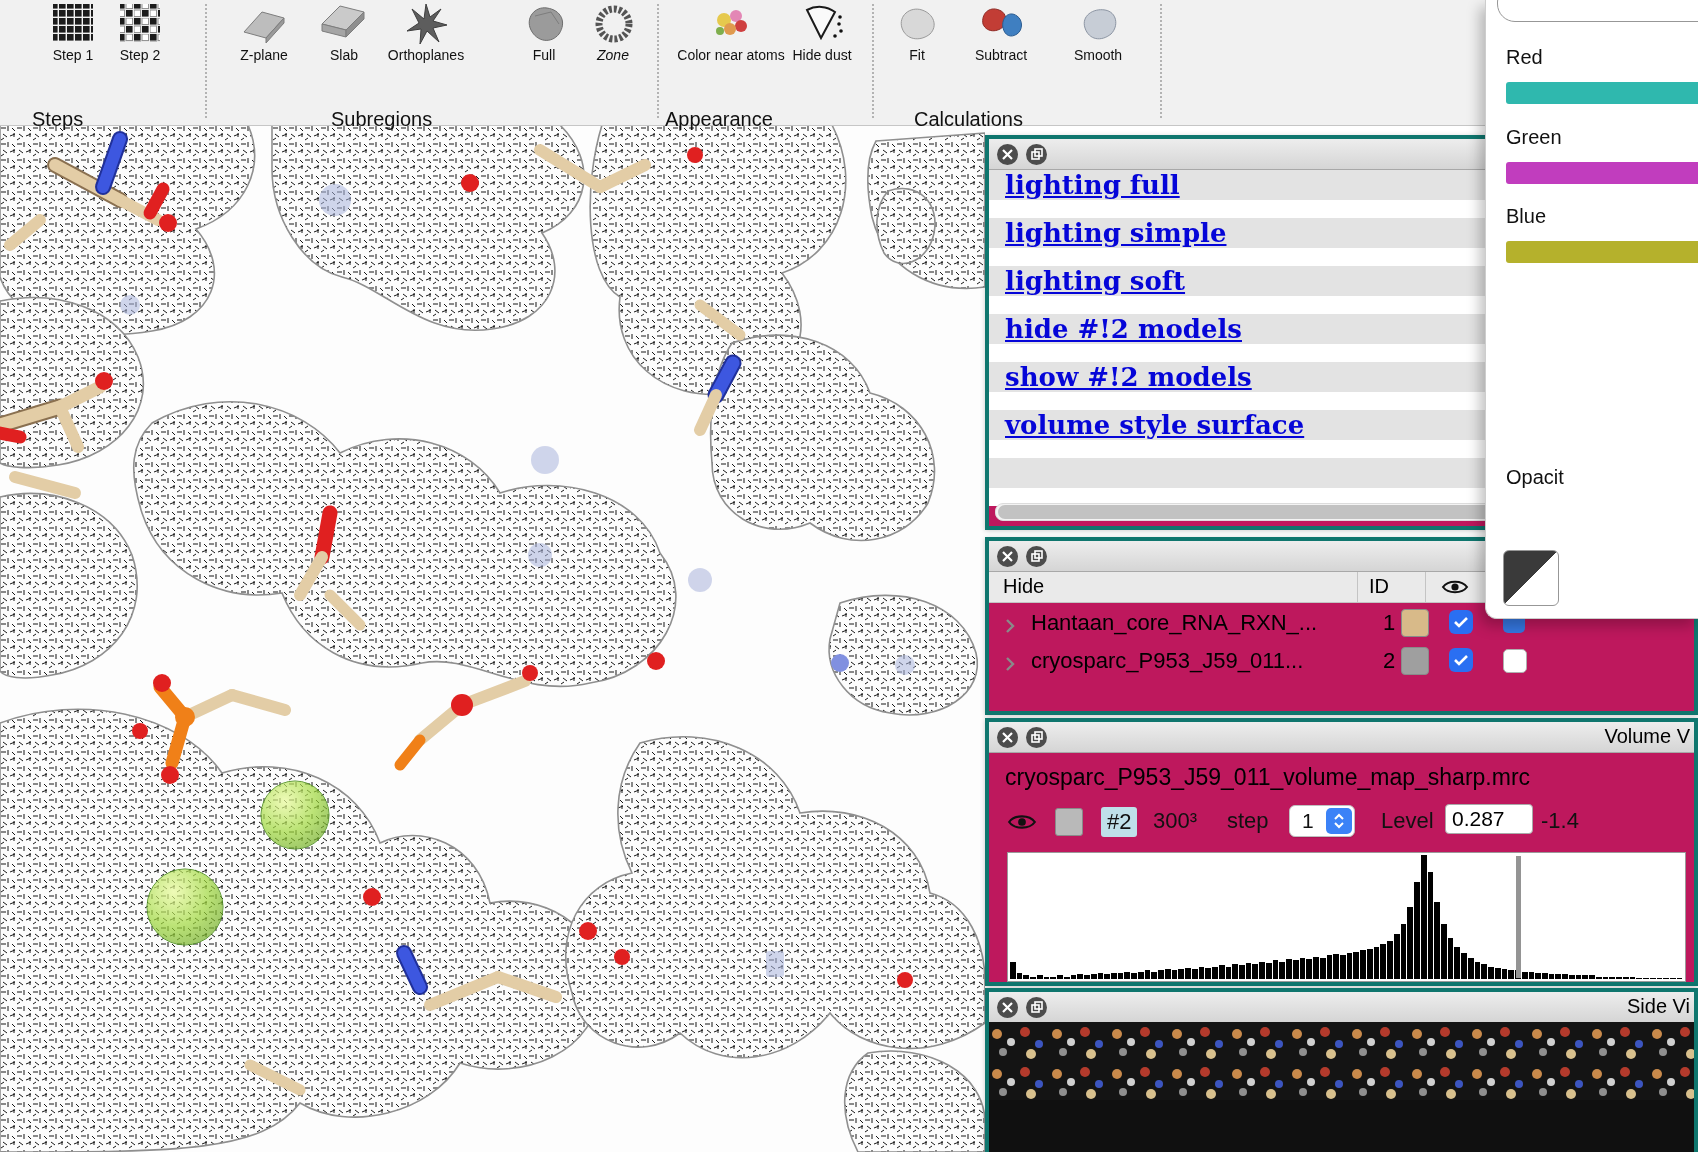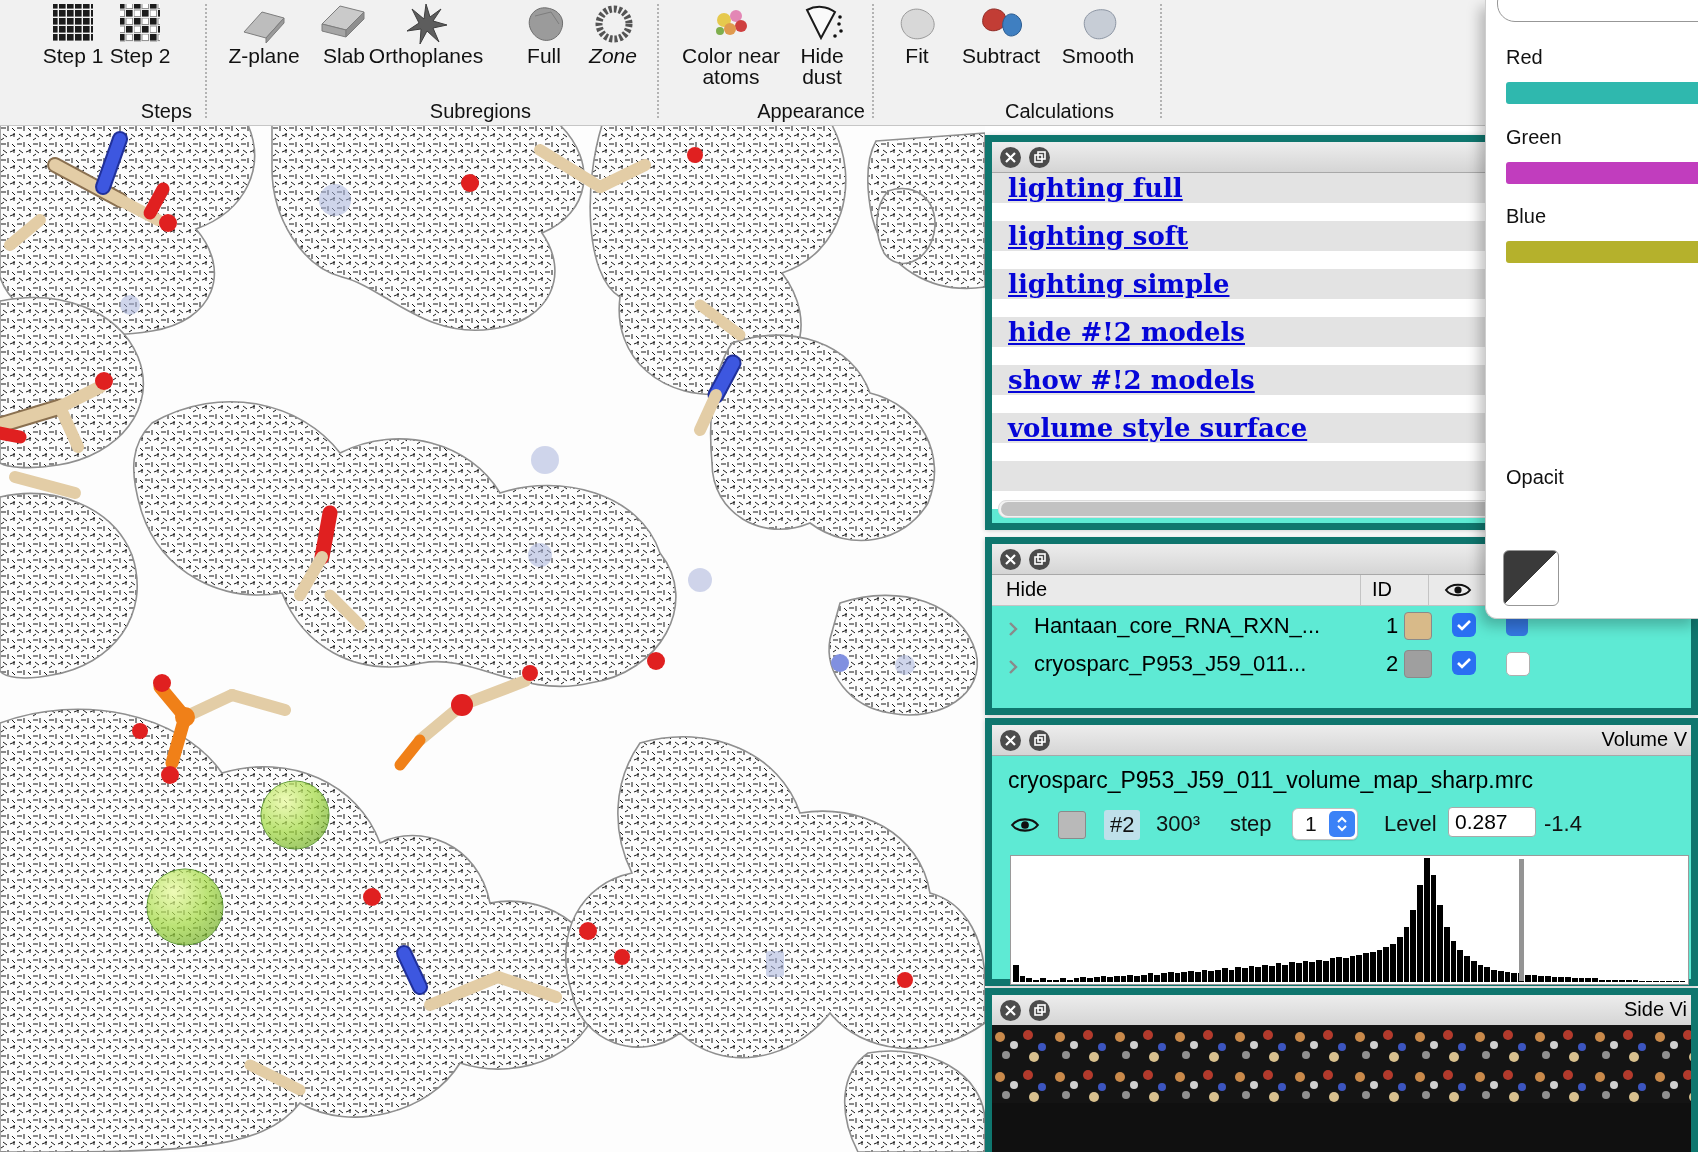--- a/index.html
+++ b/index.html
@@ -4,26 +4,26 @@
 <style>
   html,body{margin:0;padding:0;background:#fff;}
   .stage{position:relative;width:1698px;height:1152px;overflow:hidden;background:#fff;
          font-family:"Liberation Sans",sans-serif;color:#111;}
 
   
   .toolbar{position:absolute;left:0;top:0;width:1698px;height:125px;background:#f1f1f1;
            border-bottom:1px solid #c6c6c6;z-index:5;}
   .tbtn{position:absolute;top:0;display:flex;flex-direction:column;align-items:center;cursor:pointer;}
   .ticon{height:44px;display:flex;align-items:flex-end;justify-content:center;}
-  .tlabel{font-size:21px;line-height:21px;color:#111;text-align:center;margin-top:1px;}
-  .section-label{position:absolute;top:100px;font-size:20px;color:#111;text-align:right;}
+  .tlabel{font-size:14px;line-height:21px;color:#111;text-align:center;margin-top:1px;}
+  .section-label{position:absolute;top:108px;font-size:20px;color:#111;text-align:left;}
   .tsep{position:absolute;top:4px;height:114px;border-left:2px dotted #b3b3b3;}
 
   
-  .panel{position:absolute;background:#5eead4;border:7px solid #0f766e;box-shadow:0 1px 5px rgba(0,0,0,.2);z-index:10;box-sizing:border-box;}
+  .panel{position:absolute;background:#be185d;border:4px solid #0f766e;box-shadow:0 1px 5px rgba(0,0,0,.2);z-index:10;box-sizing:border-box;}
   .ptitle{height:30px;background:linear-gradient(#ededed,#d5d5d5);border-bottom:1px solid #a8a8a8;
           display:flex;align-items:center;gap:8px;padding:0 8px;position:relative;}
   .pbtn{width:21px;height:21px;border-radius:50%;background:#4c4c4c;display:flex;align-items:center;justify-content:center;flex:0 0 auto;cursor:pointer;}
   .ptitle-text{position:absolute;right:4px;top:3px;font-size:20px;color:#000;white-space:nowrap;}
 
   
   .links-body{height:336px;background:repeating-linear-gradient(180deg,#e3e3e3 0 30px,#ffffff 30px 48px);overflow:hidden;}
   a.cmdlink{display:block;height:48px;line-height:31px;padding-left:16px;
             font-family:"DejaVu Serif",serif;font-weight:bold;font-size:26px;color:#0505d8;
             text-decoration:underline;white-space:nowrap;cursor:pointer;}
@@ -346,22 +346,22 @@
         </div>
       <div class="pbtn">
           <svg width="12" height="12">
             <rect x="1" y="4" width="7" height="7" fill="none" stroke="#fff" stroke-width="1.6"></rect>
             <rect x="4" y="1" width="7" height="7" fill="none" stroke="#fff" stroke-width="1.6"></rect>
           </svg>
         </div>
     </div>
     <div class="links-body">
       <a class="cmdlink">lighting full</a>
+      <a class="cmdlink">lighting simple</a>
       <a class="cmdlink">lighting soft</a>
-      <a class="cmdlink">lighting simple</a>
       <a class="cmdlink">hide #!2 models</a>
       <a class="cmdlink">show #!2 models</a>
       <a class="cmdlink">volume style surface</a>
     </div>
     <div class="hscroll">
       <div class="hthumb"></div>
     </div>
   </div>
 
   <div class="panel" style="left:985px;top:537px;width:713px;height:178px;">

